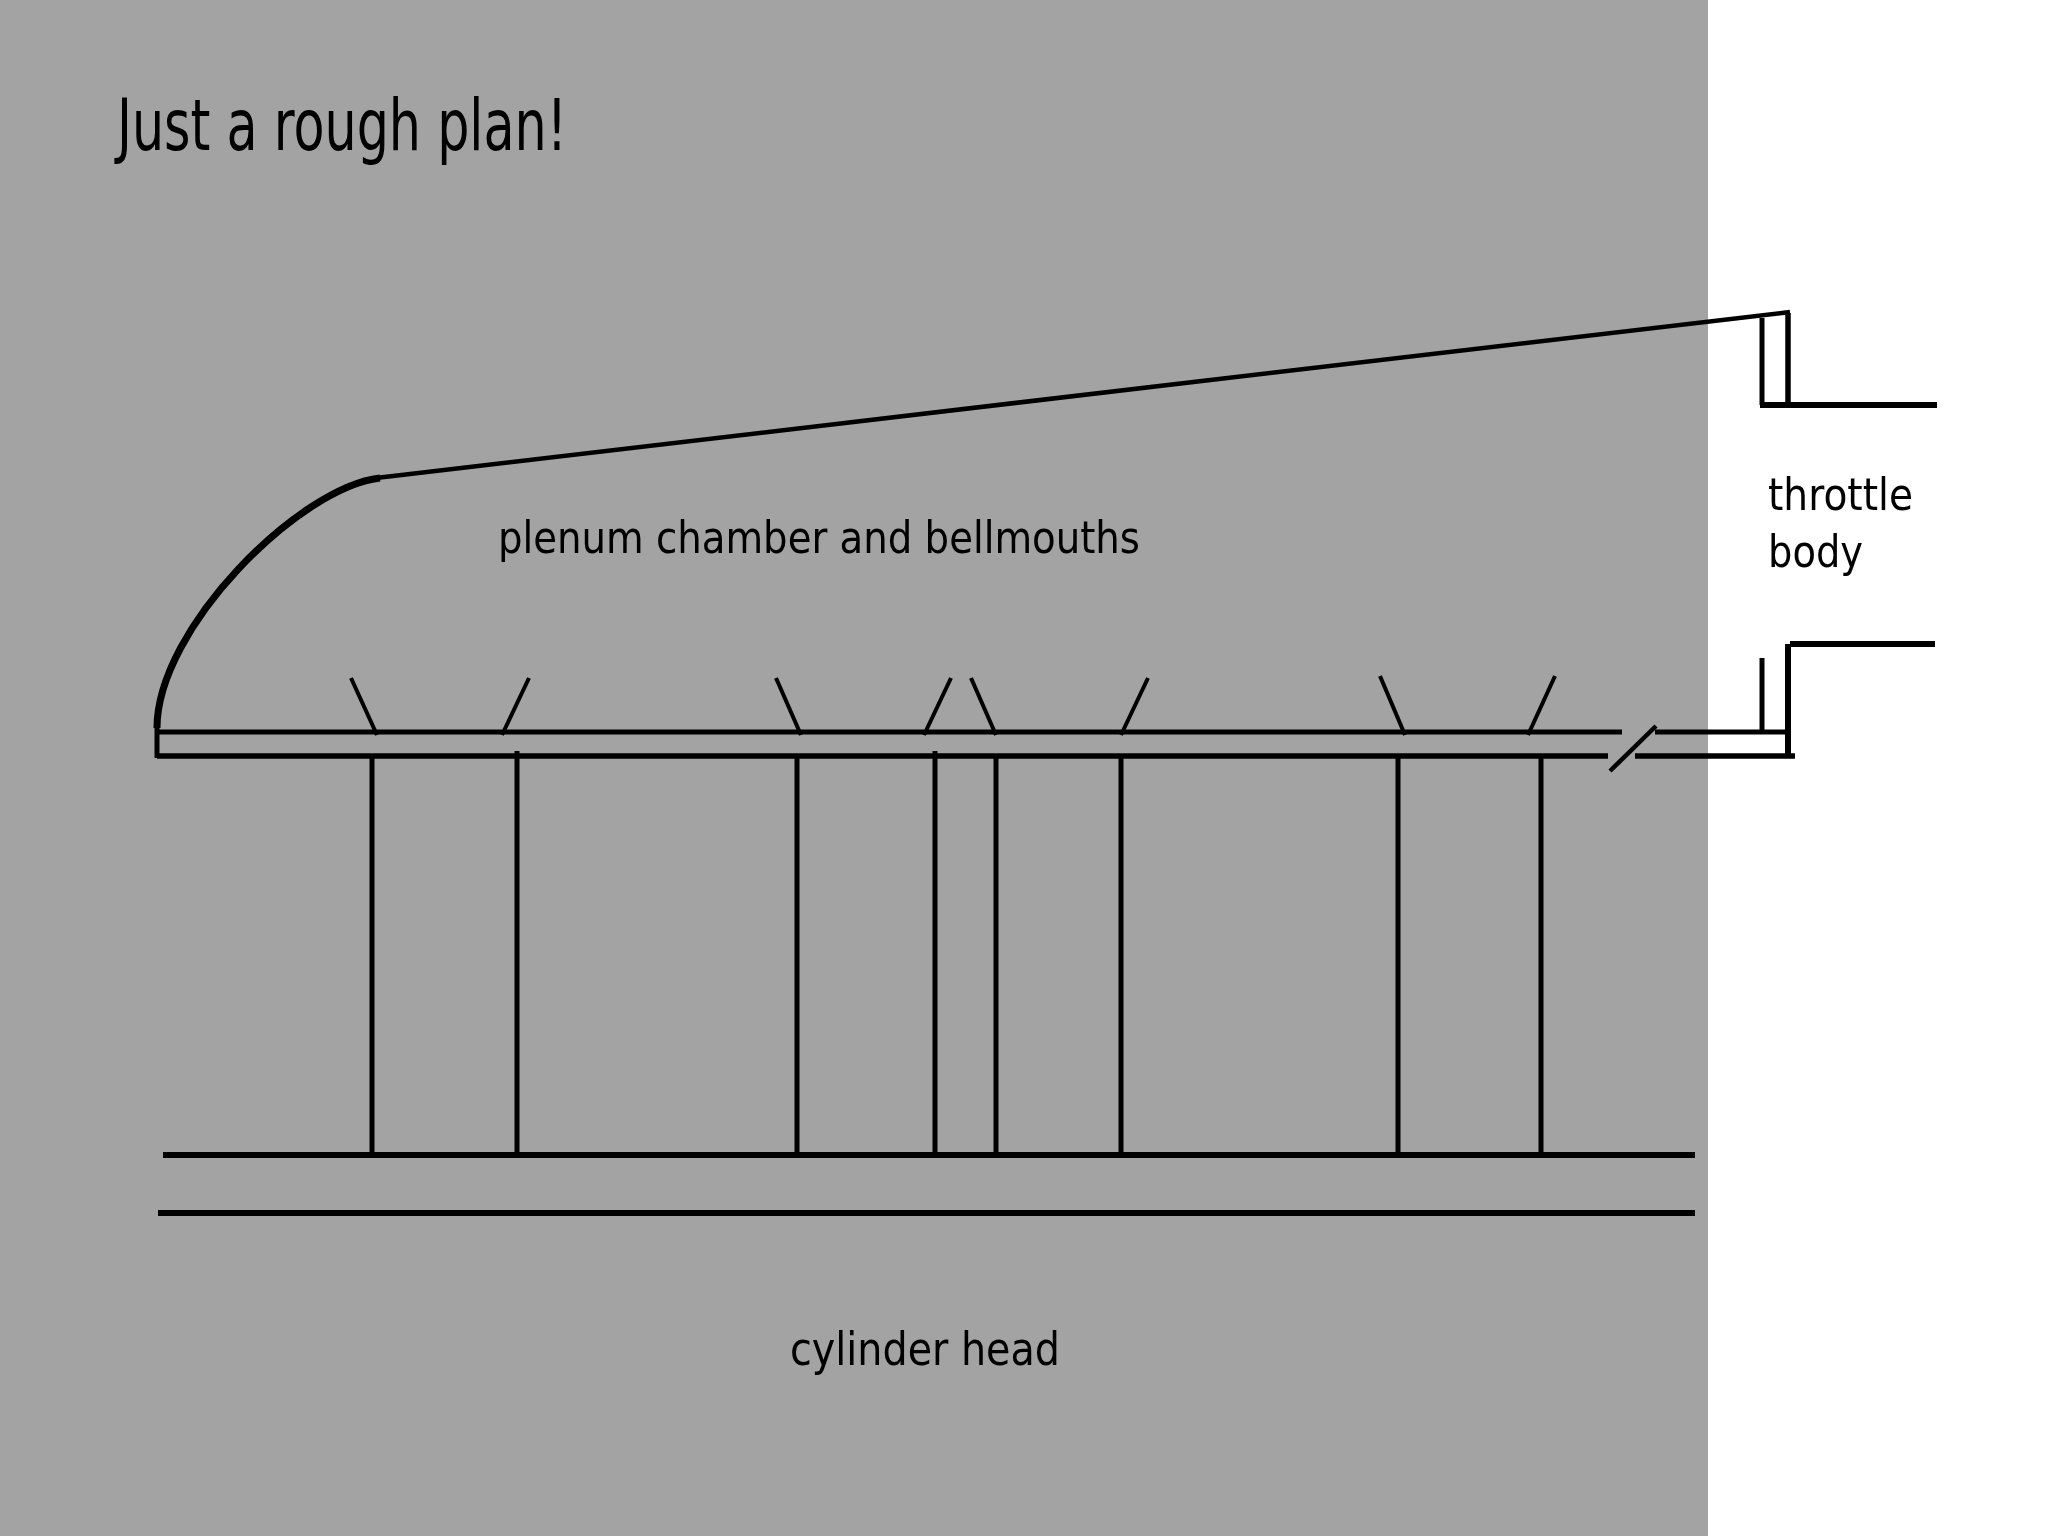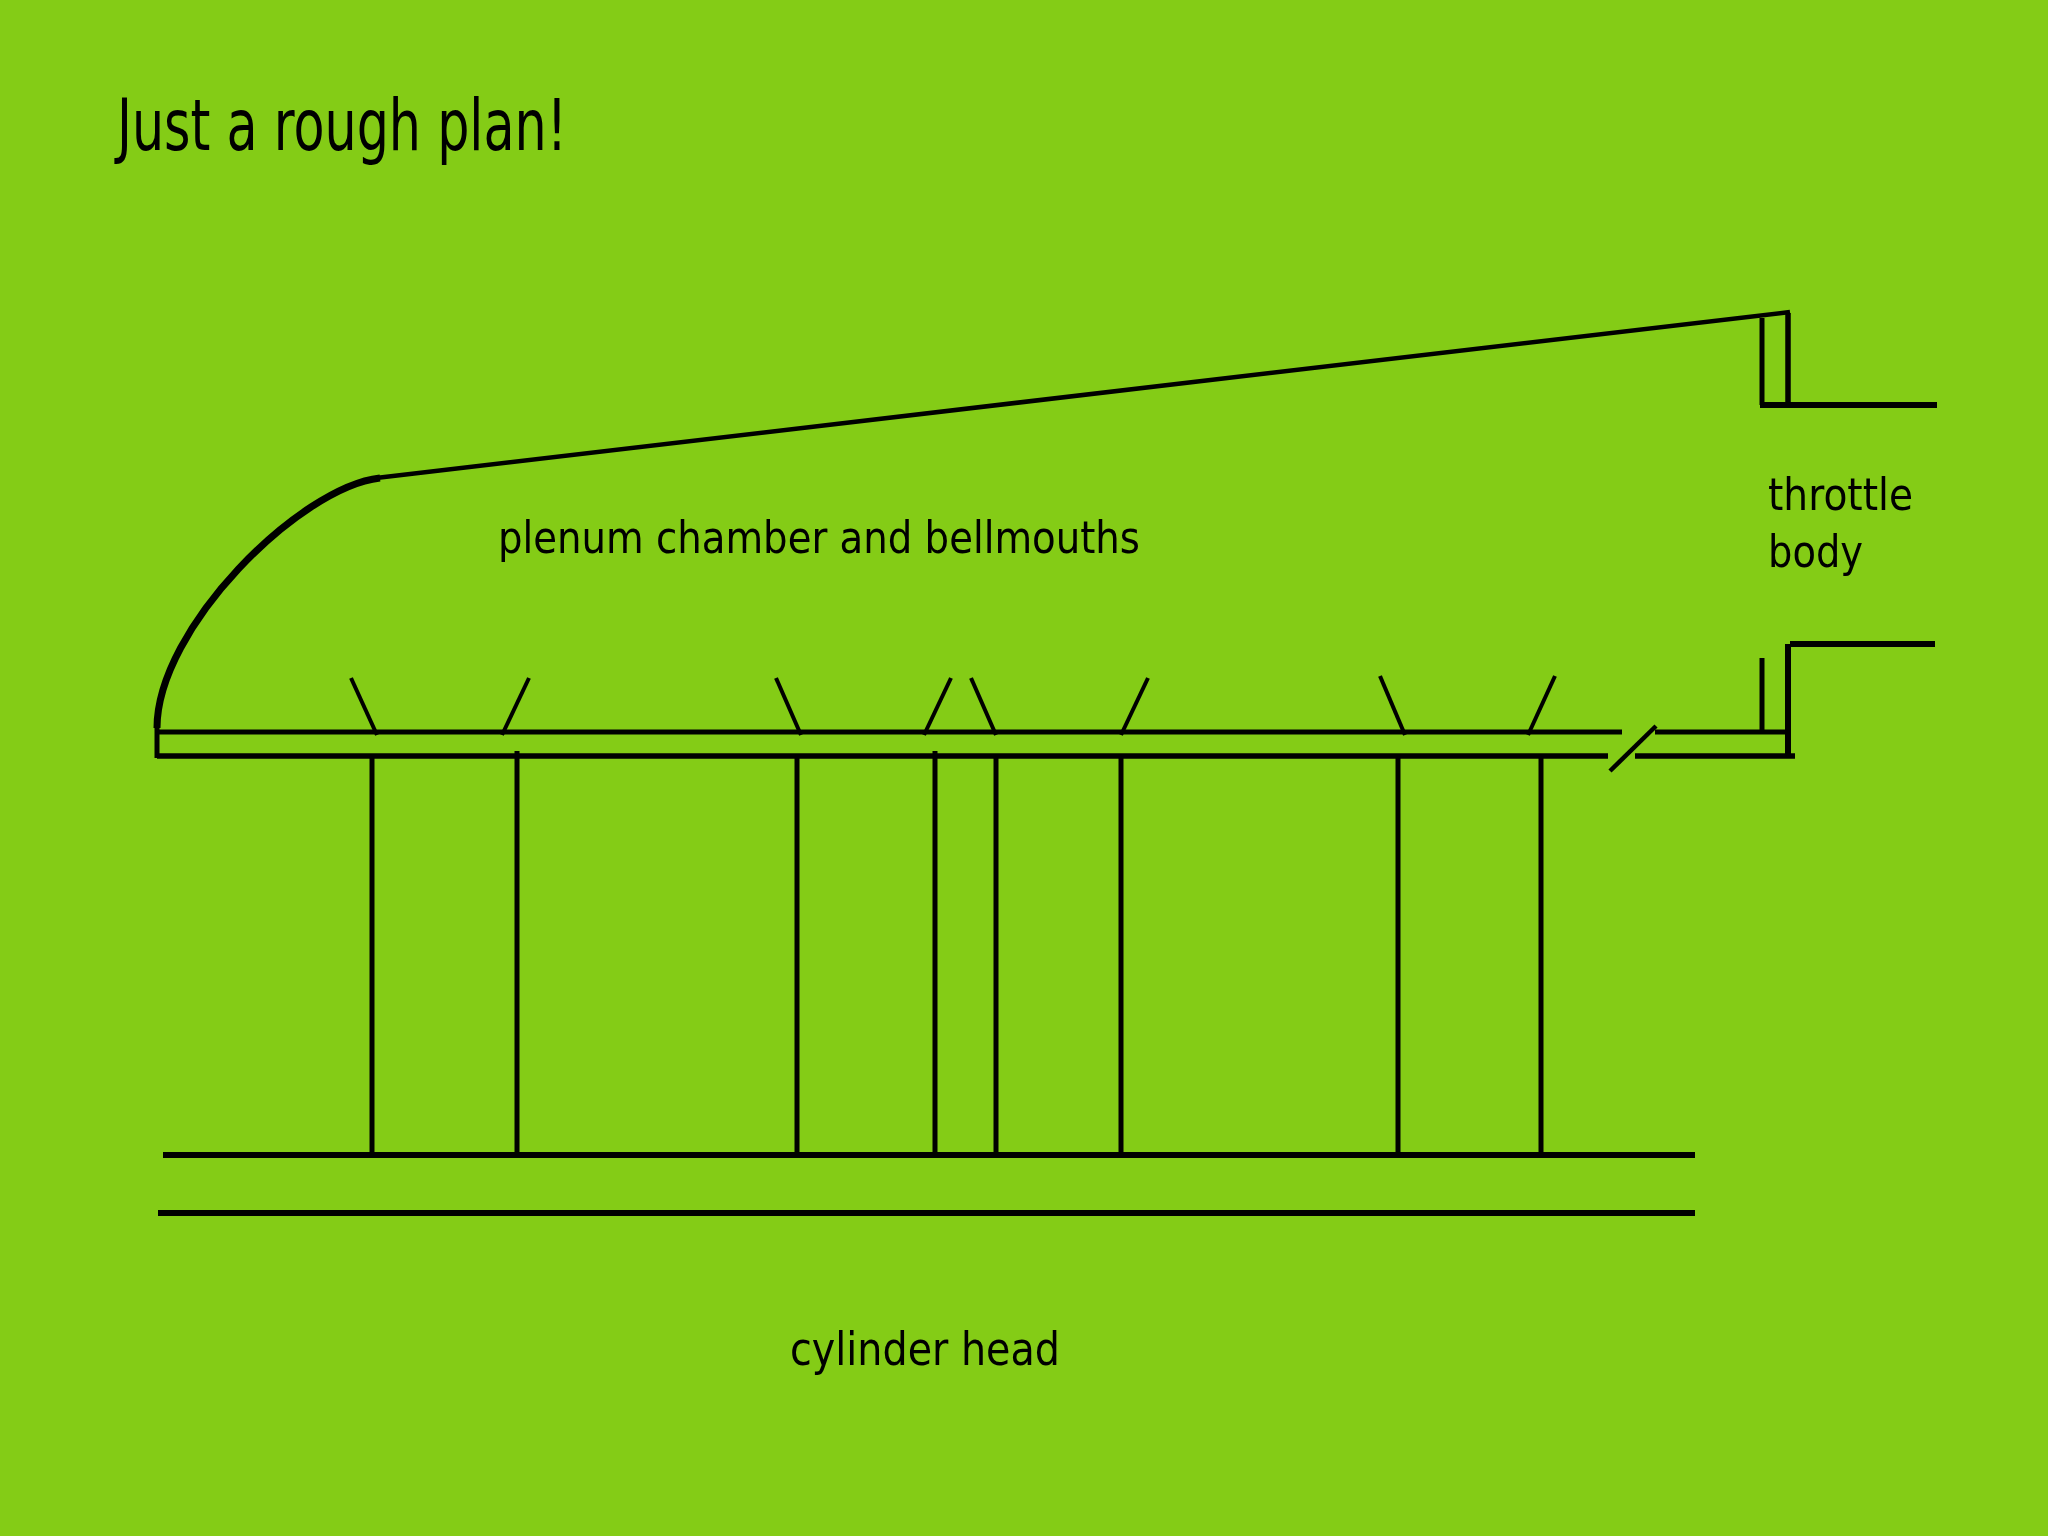--- a/index.html
+++ b/index.html
@@ -6,23 +6,23 @@
     margin: 0;
     padding: 0;
     background: #ffffff;
     width: 2048px;
     height: 1536px;
     overflow: hidden;
     font-family: "DejaVu Sans", sans-serif;
   }
   #stage {
     position: relative;
-    width: 2048px;
+    width: 1708px;
     height: 1536px;
-    background: #84cc16;
+    background: #a3a3a3;
   }
   svg { display: block; }
   svg text {
     fill: #000000;
     font-family: "DejaVu Sans", sans-serif;
   }
   .ink { stroke: #000000; fill: none; stroke-linecap: butt; }
 </style>
 </head>
 <body>

